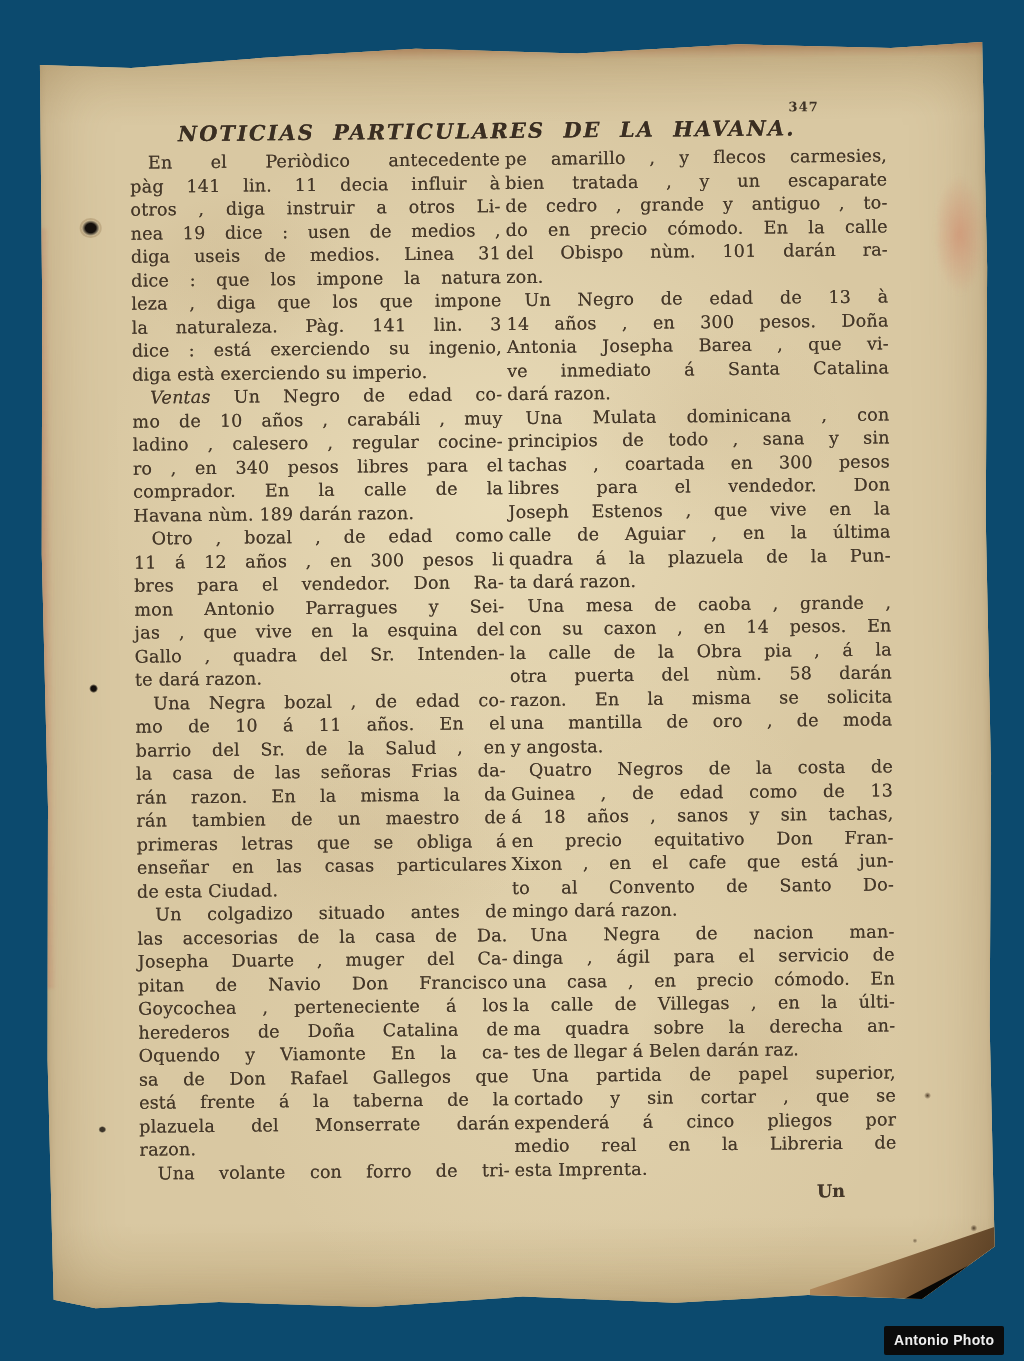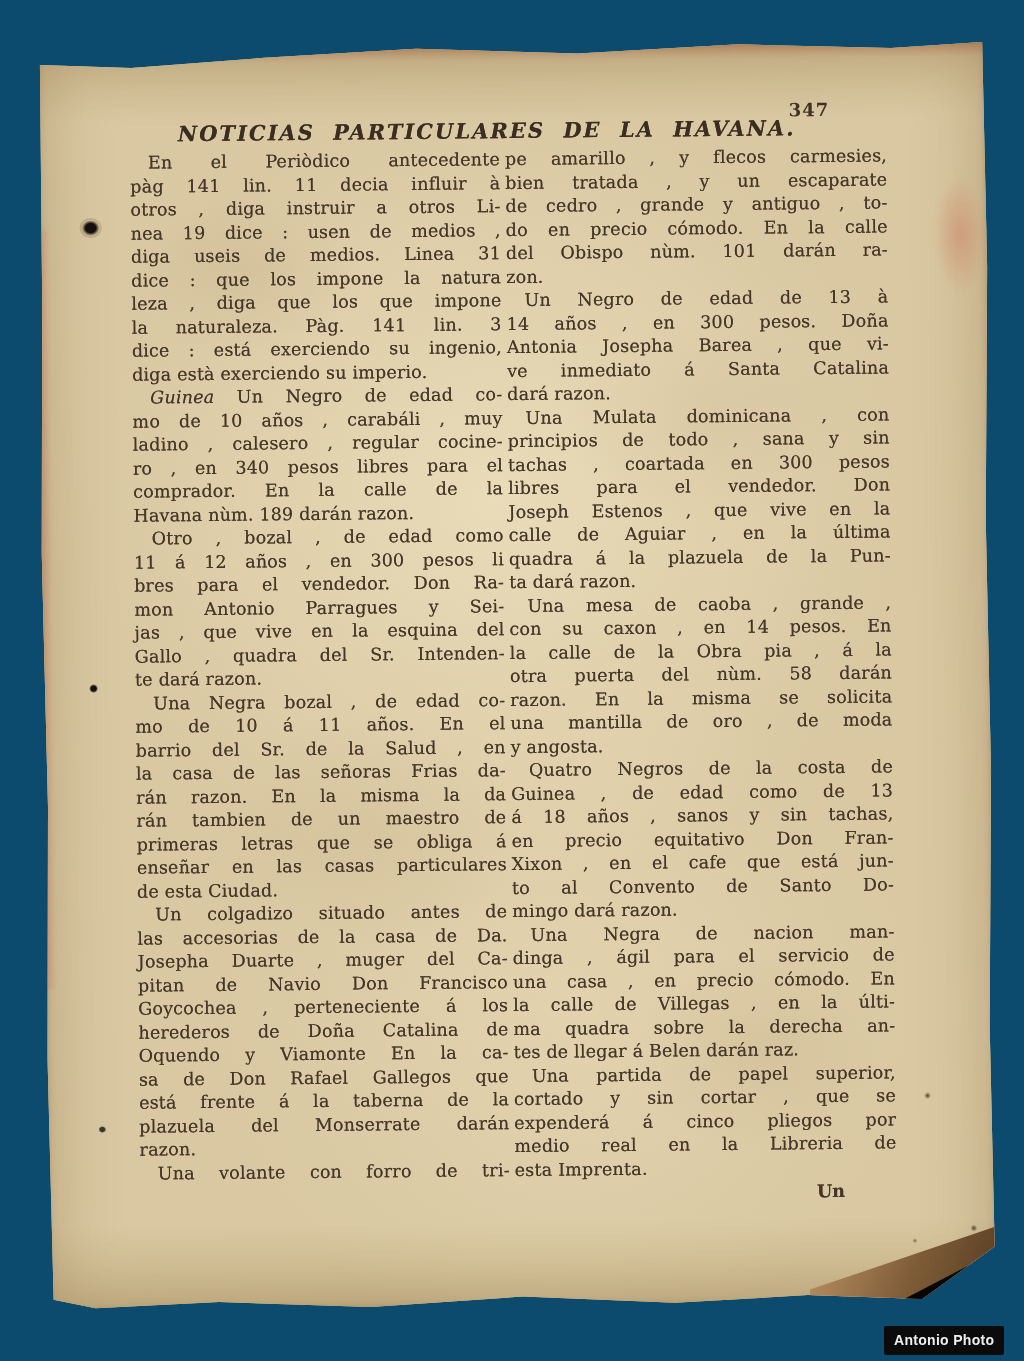--- a/index.html
+++ b/index.html
@@ -92,21 +92,21 @@
   .masthead-title {
     position: absolute; left: 50px; top: 74px; width: 800px;
     text-align: center;
     font-weight: bold; font-style: italic;
     font-size: 21px; letter-spacing: 2px; word-spacing: 9px;
     color: #3a2e22;
     text-shadow: 0 0 0.6px rgba(58,46,34,0.8);
   }
   .page-number {
     position: absolute; left: 752px; top: 58px;
-    font-weight: bold; font-size: 18px; letter-spacing: 1px;
+    font-weight: bold; font-size: 13px; letter-spacing: 1px;
     color: #3f3326;
   }
 
   .col {
     position: absolute; top: 104px;
     font-size: 17.5px; line-height: 23.5px;
     color: #443729;
     text-shadow: 0 0 0.5px rgba(62,48,32,0.75);
   }
   .col-left  { left: 93px;  width: 370px; }
@@ -158,21 +158,21 @@
           <div class="tline indent">En el Periòdico antecedente</div>
           <div class="tline">pàg 141 lin. 11 decia influir à</div>
           <div class="tline">otros , diga instruir a otros Li-</div>
           <div class="tline">nea 19 dice : usen de medios ,</div>
           <div class="tline">diga useis de medios. Linea 31</div>
           <div class="tline">dice : que los impone la natura</div>
           <div class="tline">leza , diga que los que impone</div>
           <div class="tline">la naturaleza. Pàg. 141 lin. 3</div>
           <div class="tline">dice : está exerciendo su ingenio,</div>
           <div class="tline pend">diga està exerciendo su imperio.</div>
-          <div class="tline indent"><i>Guinea </i>Un Negro de edad co-</div>
+          <div class="tline indent"><i>Ventas </i>Un Negro de edad co-</div>
           <div class="tline">mo de 10 años , carabáli , muy</div>
           <div class="tline">ladino , calesero , regular cocine-</div>
           <div class="tline">ro , en 340 pesos libres para el</div>
           <div class="tline">comprador. En la calle de la</div>
           <div class="tline pend">Havana nùm. 189 darán razon.</div>
           <div class="tline indent">Otro , bozal , de edad como</div>
           <div class="tline">11 á 12 años , en 300 pesos li</div>
           <div class="tline">bres para el vendedor. Don Ra-</div>
           <div class="tline">mon Antonio Parragues y Sei-</div>
           <div class="tline">jas , que vive en la esquina del</div>

